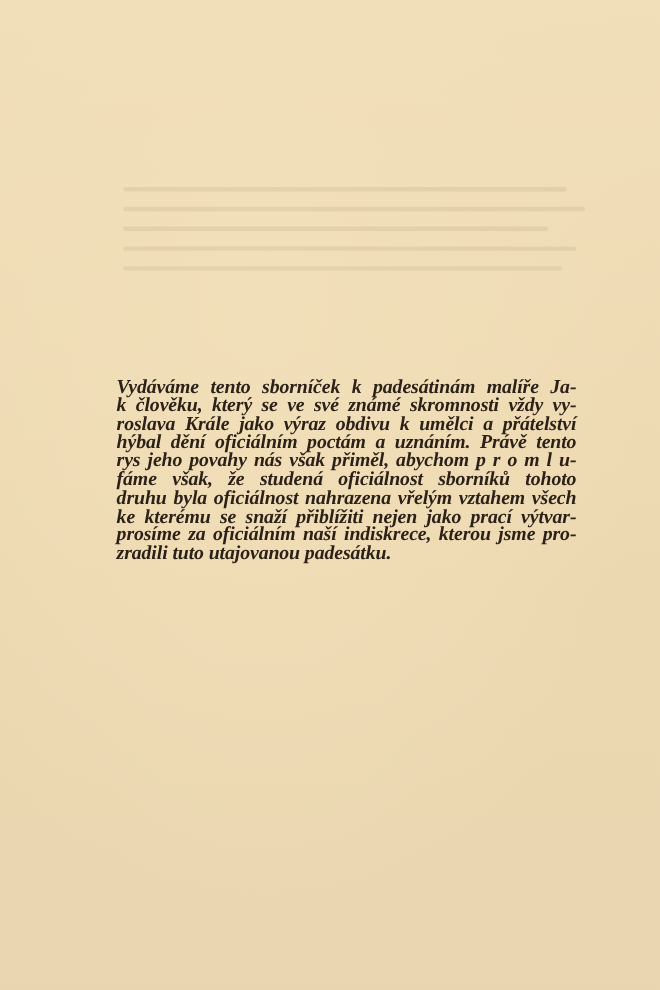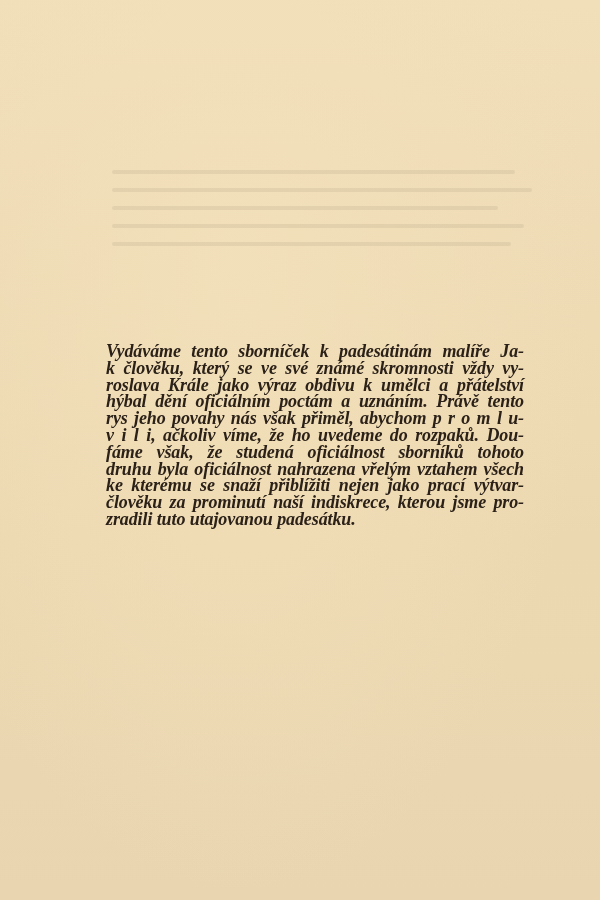--- a/index.html
+++ b/index.html
@@ -79,21 +79,20 @@
     <div class="ln" style="width:98%"></div>
     <div class="ln" style="width:95%"></div>
   </div>
 
   <div class="text-block">
     <span class="line">Vydáváme tento sborníček k padesátinám malíře Ja-</span>
     <span class="line">k člověku, který se ve své známé skromnosti vždy vy-</span>
     <span class="line">roslava Krále jako výraz obdivu k umělci a přátelství</span>
     <span class="line">hýbal dění oficiálním poctám a uznáním. Právě tento</span>
     <span class="line">rys jeho povahy nás však přiměl, abychom p r o m l u-</span>
-    <span class="line">v i l i, ačkoliv víme, že ho uvedeme do rozpaků. Dou-</span>
     <span class="line">fáme však, že studená oficiálnost sborníků tohoto</span>
     <span class="line">druhu byla oficiálnost nahrazena vřelým vztahem všech</span>
     <span class="line">ke kterému se snaží přiblížiti nejen jako prací výtvar-</span>
-    <span class="line">člověku za prominutí naší indiskrece, kterou jsme pro-</span>
+    <span class="line">prosíme za oficiálním naší indiskrece, kterou jsme pro-</span>
     <span class="line last">zradili tuto utajovanou padesátku.</span>
   </div>
 
 </div>
 
 </body></html>

